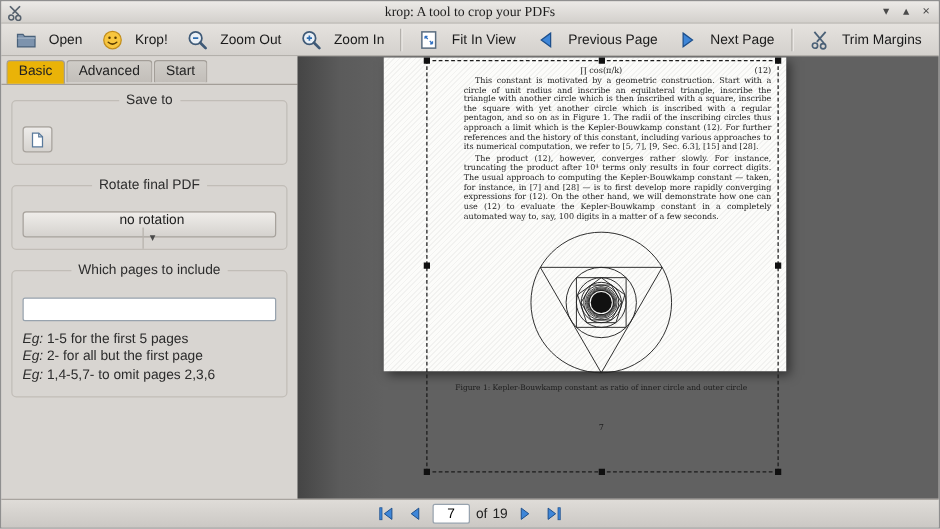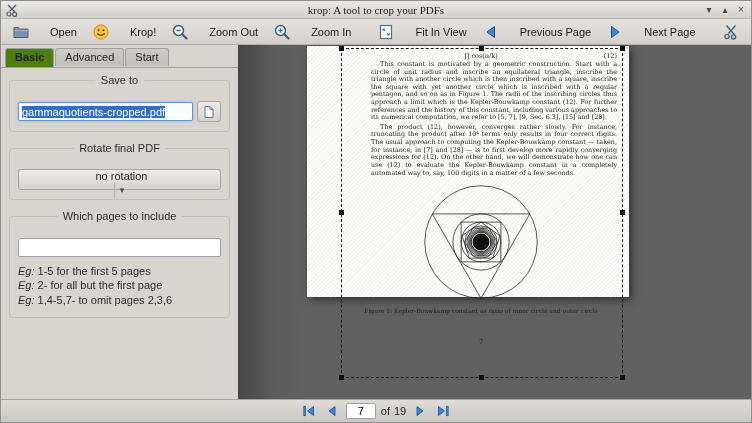--- a/index.html
+++ b/index.html
@@ -18,36 +18,36 @@
   .app-icon { margin-left:4px; width:14px; height:14px; z-index:2; }
   .win-buttons { position:absolute; right:3px; top:2px; display:flex; gap:2px; z-index:2; }
   .win-btn { width:14px; height:14px; font-size:10px; line-height:13px; text-align:center;
              color:#4a4a4a; border-radius:3px; }
 
   
   .toolbar { position:absolute; top:18px; left:0; right:0; height:26px;
              background:linear-gradient(#e5e2de,#d4d1cd);
              border-bottom:1px solid #b3b0ab; display:flex; align-items:center;
              padding:0 5px; gap:3px; }
-  .tbtn { display:flex; align-items:center; gap:20px; padding:2px 6px; border-radius:3px;
+  .tbtn { display:flex; align-items:center; gap:9px; padding:2px 6px; border-radius:3px;
           font-size:11px; color:#1a1a1a; white-space:nowrap; }
   .ticon { width:18px; height:18px; display:inline-flex; }
   .tsep { width:1px; height:18px; background:#b3b0ab; margin:0 4px;
           box-shadow:1px 0 0 #efedea; }
 
   
   .main { position:absolute; top:44px; bottom:23px; left:0; right:0; display:flex; }
 
   
   .sidebar { width:237px; flex:none; background:#d8d5d1; position:relative; }
   .tabbar { display:flex; padding:3px 0 0 4px; position:relative; z-index:2; }
   .tab { font-size:11px; color:#222; padding:2px 9px 3px;
          border:1px solid #a39e98; border-bottom:none; border-radius:3px 3px 0 0;
          background:linear-gradient(#cfccc7,#c2beb9); margin-right:1px; }
-  .tab.active { background:#4d7c0f; margin-bottom:-1px; padding-bottom:4px;font-weight:bold; }
+  .tab.active { background:#eab308; margin-bottom:-1px; padding-bottom:4px; }
   .sidebar-content { border-top:1px solid #a39e98; position:absolute;
                      top:22px; bottom:0; left:0; right:0; padding:12px 8px 0; }
 
   .group { border:1px solid #c1bdb7; border-radius:4px; position:relative;
            padding:20px 8px 9px; margin-bottom:16px; }
   .group-title { position:absolute; top:-7px; left:50%; transform:translateX(-50%);
                  background:#d8d5d1; padding:0 6px; font-size:11px; color:#2c2c2c;
                  white-space:nowrap; }
 
   .lineedit-row { display:flex; align-items:center; gap:4px; }
@@ -219,23 +219,20 @@
       <div class="tabbar">
         <div class="tab active">Basic</div>
         <div class="tab">Advanced</div>
         <div class="tab">Start</div>
       </div>
       <div class="sidebar-content">
 
         <div class="group">
           <span class="group-title">Save to</span>
           <div class="lineedit-row">
-            <div class="lineedit">
-              <span class="sel">gammaquotients-cropped.pdf</span>
-            </div>
             <div class="file-btn">
               <svg width="14" height="14" viewBox="0 0 14 14">
                   <path d="M3 1.5 h5 l3 3 v8 H3 Z" fill="#ffffff" stroke="#5a7a9c" stroke-width="1"></path>
                   <path d="M8 1.5 v3 h3" fill="none" stroke="#5a7a9c" stroke-width="1"></path>
                 </svg>
             </div>
           </div>
         </div>
 
         <div class="group">

